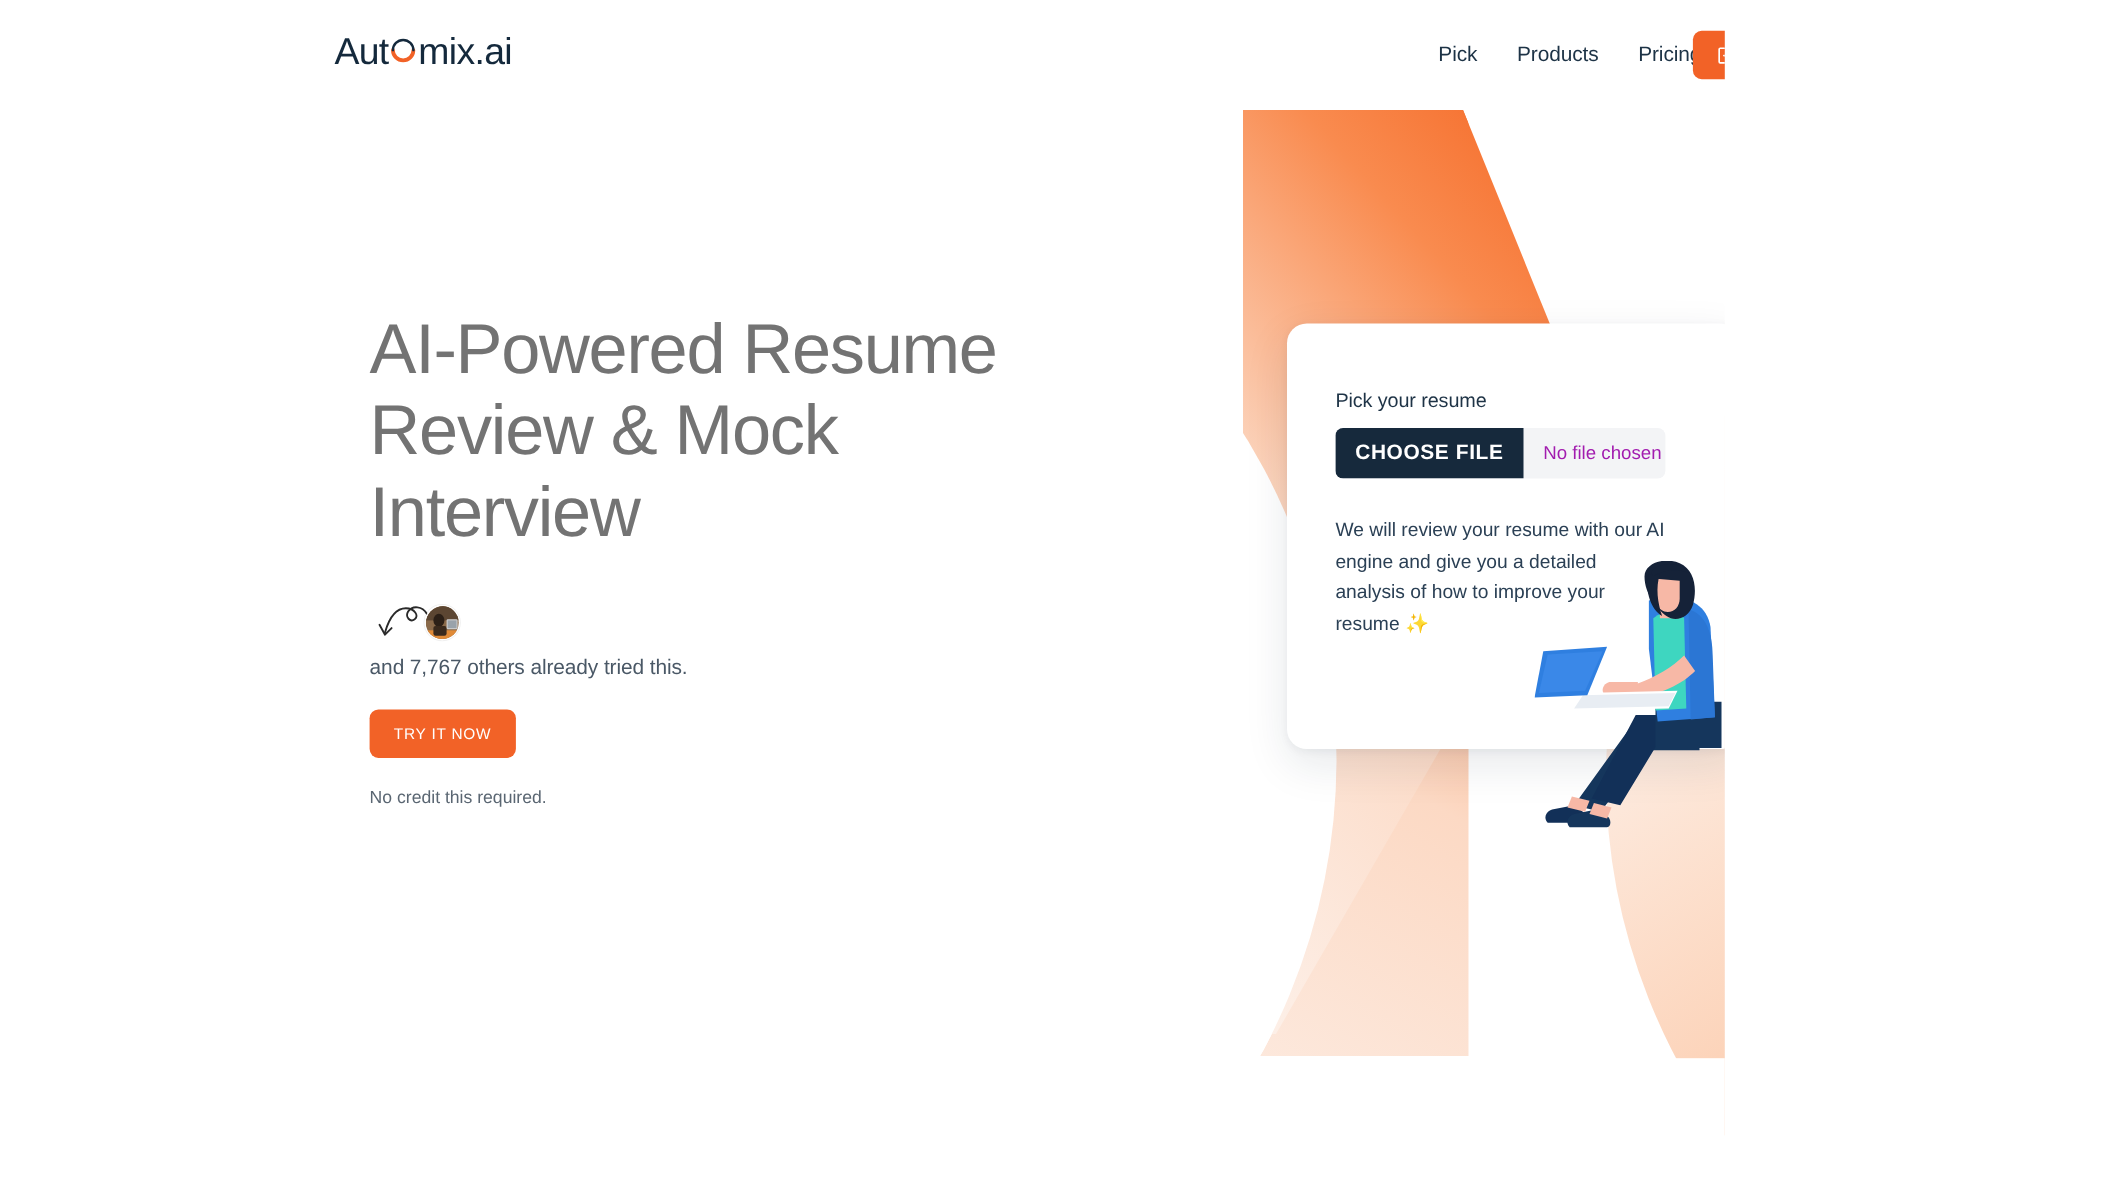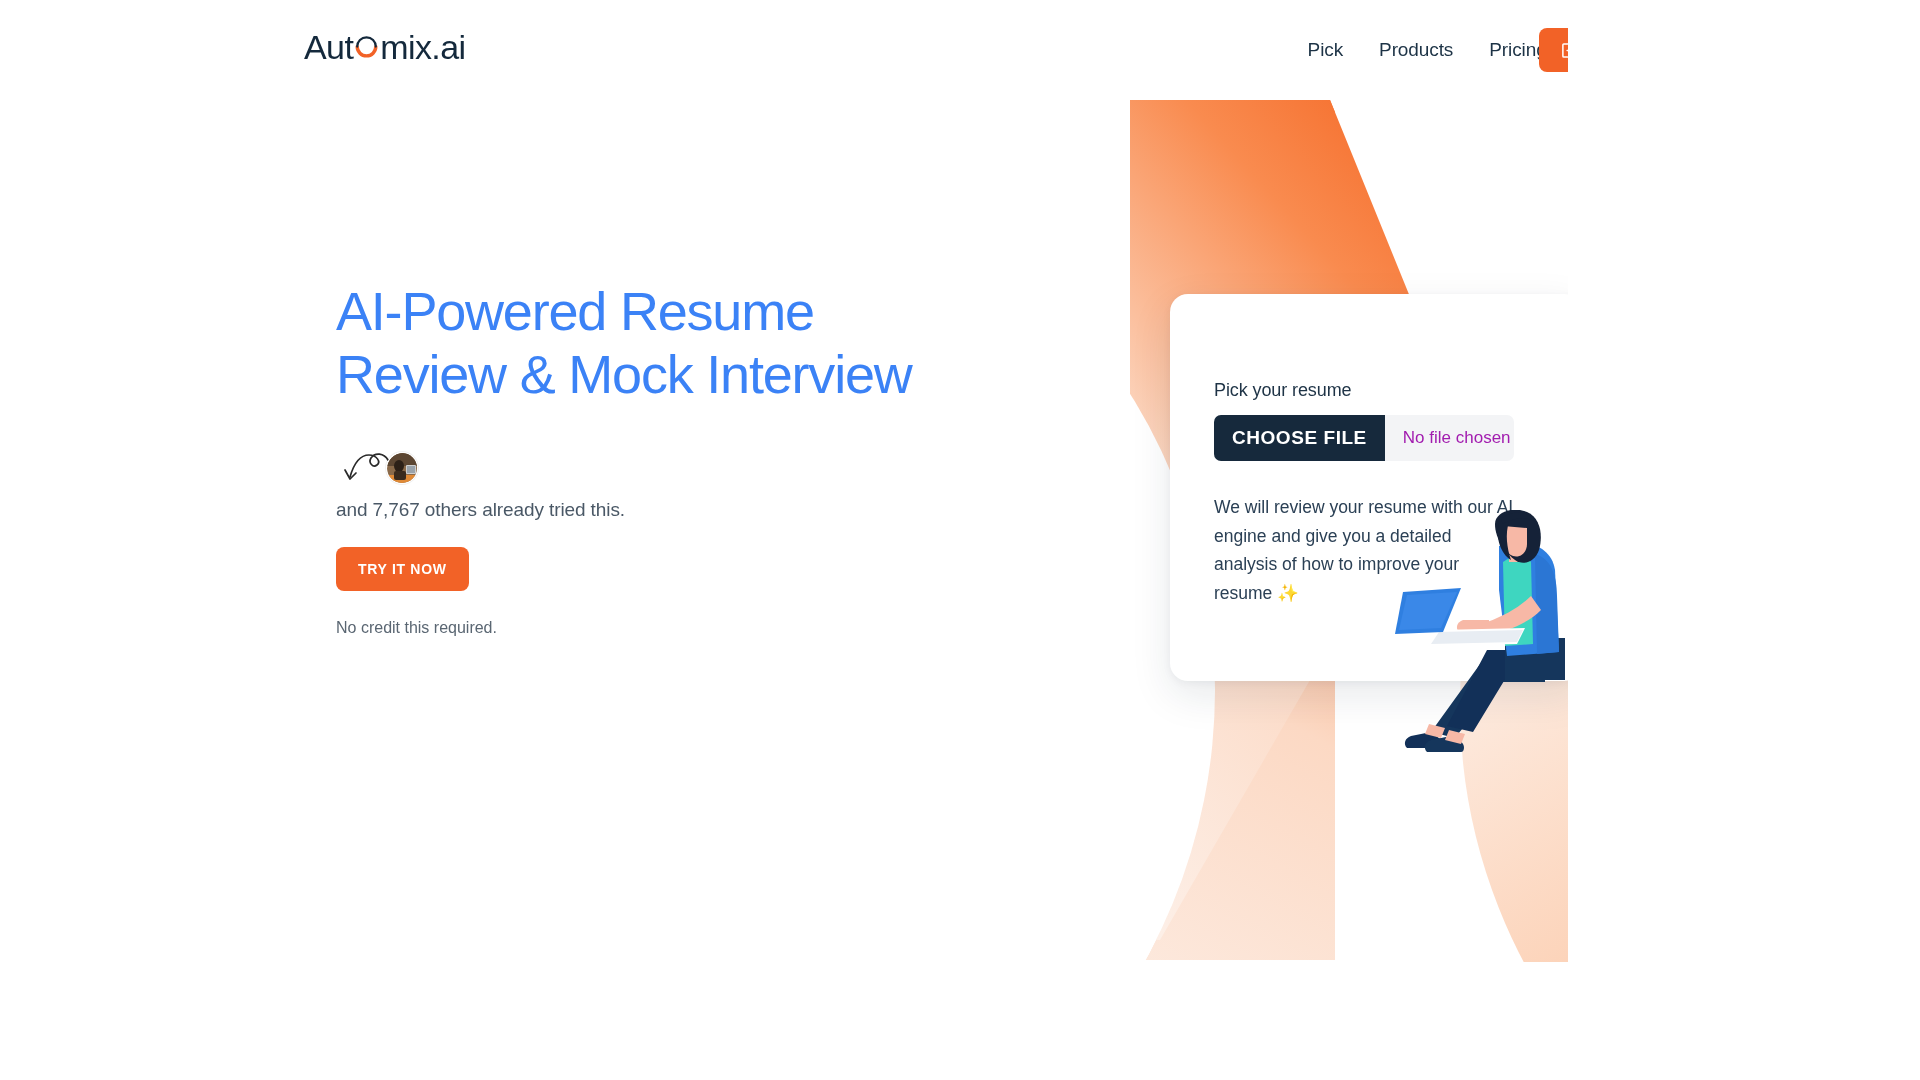--- a/index.html
+++ b/index.html
@@ -51,57 +51,57 @@
   }
   .login-icon{ display:flex; align-items:center; }
 
   
   .bg{ position:absolute; inset:0; z-index:0; overflow:hidden; }
   .bg svg{ position:absolute; left:0; top:0; }
 
   
   .hero-left{ position:absolute; left:336px; top:280px; z-index:20; width:640px; }
   .hero-title{
-    font-size:54px; line-height:1.16; font-weight:500;
-    color:#3b82f6; letter-spacing:-1.2px;
+    font-size:64px; line-height:1.16; font-weight:500;
+    color:#737373; letter-spacing:-1.2px;
   }
   .social{ margin-top:46px; position:relative; height:40px; }
   .social .arrow{ position:absolute; left:6px; top:0; }
   .social .avatar{
     position:absolute; left:50px; top:1px;
     width:32px; height:32px; border-radius:50%;
     overflow:hidden; border:1.5px solid #ffffff;
     box-shadow:0 0 0 1px rgba(0,0,0,0.06);
   }
   .social .avatar svg{ display:block; }
   .social-text{
     margin-top:8px; font-size:19px; color:#4a5866; letter-spacing:-0.1px;
   }
   .try-btn{
     margin-top:26px; display:inline-block;
     background:#f26227; border:none; border-radius:8px;
     height:44px; padding:0 22px; color:#fff;
-    font-size:14px; font-weight:700; letter-spacing:0.7px;
+    font-size:14px; font-weight:400; letter-spacing:0.7px;
     cursor:pointer; line-height:44px;
   }
   .no-cc{ margin-top:28px; font-size:16px; color:#5a6672; }
 
   
   .card{
     position:absolute; left:1170px; top:294px;
     width:412px; height:387px;
     background:#ffffff; border-radius:18px;
     box-shadow:0 14px 40px rgba(18,40,60,0.10), 0 2px 8px rgba(18,40,60,0.05);
     z-index:25; padding:48px 44px 0 44px;
   }
   .card-title{
     font-size:27px; line-height:1.28; font-weight:500;
     color:#13293d; letter-spacing:-0.5px;
   }
-  .card-label{ margin-top:38px; font-size:18px; color:#1e3346; letter-spacing:-0.1px; }
+  .card-label{ margin-top:12px; font-size:18px; color:#1e3346; letter-spacing:-0.1px; }
   .file-row{
     margin-top:14px; display:flex; align-items:stretch;
     width:300px; height:46px; border-radius:7px; overflow:hidden;
     background:#f3f4f6;
   }
   .choose-file{
     background:#16293c; color:#fff; border:none;
     padding:0 18px; font-size:19px; font-weight:600;
     letter-spacing:0.55px; cursor:pointer; display:flex;
     align-items:center;

